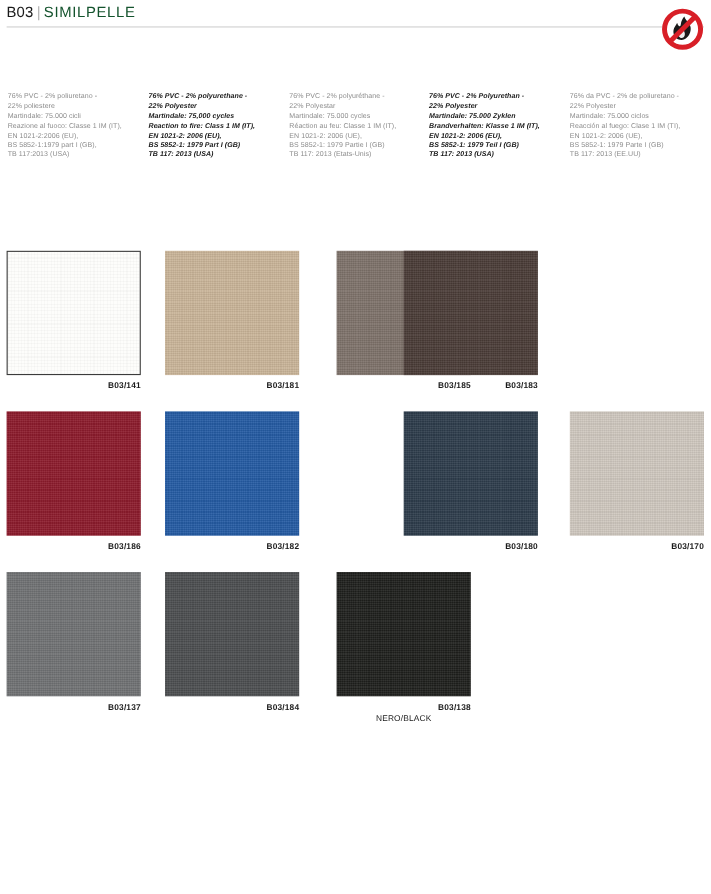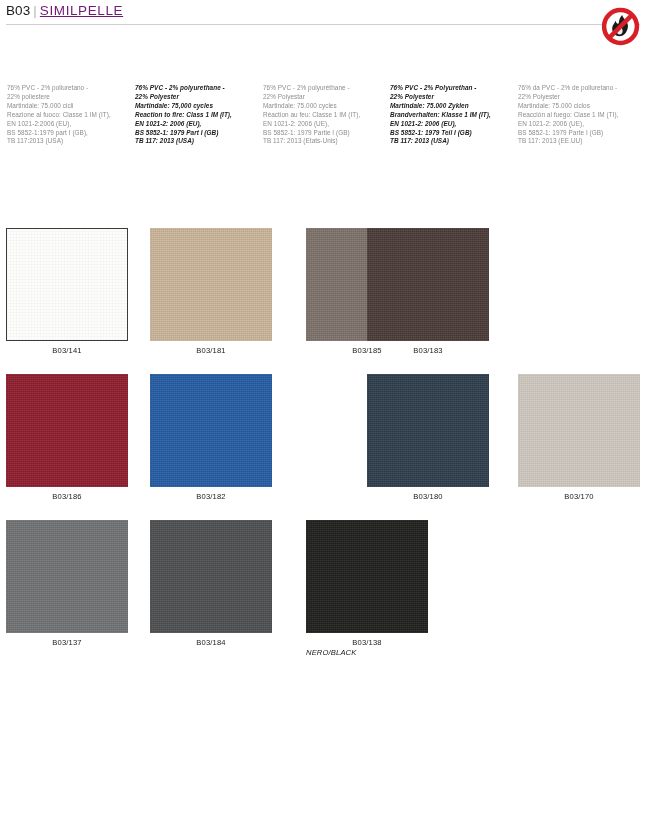--- a/index.html
+++ b/index.html
@@ -37,24 +37,23 @@
     font-weight: normal;
     color: #1a1a1a;
     letter-spacing: 0.1px;
   }
   .header-sep {
     color: #b3b3b3;
     font-weight: normal;
     padding: 0 3px;
   }
   .header-name {
-    color: #701a75;
+    color: #14532d;
     font-weight: normal;
     letter-spacing: 0.6px;
-    text-decoration: underline;
   }
   .header-rule {
     position: absolute;
     left: 0;
     top: 21px;
     width: 634px;
     height: 1px;
     background: #cfcfcf;
   }
 
@@ -142,34 +141,35 @@
     pointer-events: none;
   }
   .swatch-chip.bordered::after {
     background-image:
       repeating-linear-gradient(0deg, rgba(0,0,0,0.022) 0px, rgba(0,0,0,0.022) 1px, rgba(0,0,0,0.0) 1px, rgba(0,0,0,0.0) 3px),
       repeating-linear-gradient(90deg, rgba(0,0,0,0.018) 0px, rgba(0,0,0,0.018) 1px, rgba(0,0,0,0.0) 1px, rgba(0,0,0,0.0) 3px);
   }
 
   .swatch-label {
     margin-top: 5px;
+    text-align: right;
+    font-size: 7.6px;
+    line-height: 9.6px;
+    color: #1a1a1a;
+    letter-spacing: 0.15px;
+    white-space: nowrap;
+    font-weight: bold;
+  }
+  .swatch-sublabel {
     text-align: center;
     font-size: 7.6px;
     line-height: 9.6px;
     color: #1a1a1a;
     letter-spacing: 0.15px;
     white-space: nowrap;
-  }
-  .swatch-sublabel {
-    font-size: 7.6px;
-    line-height: 9.6px;
-    color: #1a1a1a;
-    letter-spacing: 0.15px;
-    white-space: nowrap;
-    font-style: italic;
   }
   .swatch-sublabel:empty { display: none; }
 </style>
 </head>
 <body>
 
 <div class="header">
   <div class="header-title">
     <span class="header-code">B03</span><span class="header-sep">|</span><span class="header-name">SIMILPELLE</span>
   </div>

